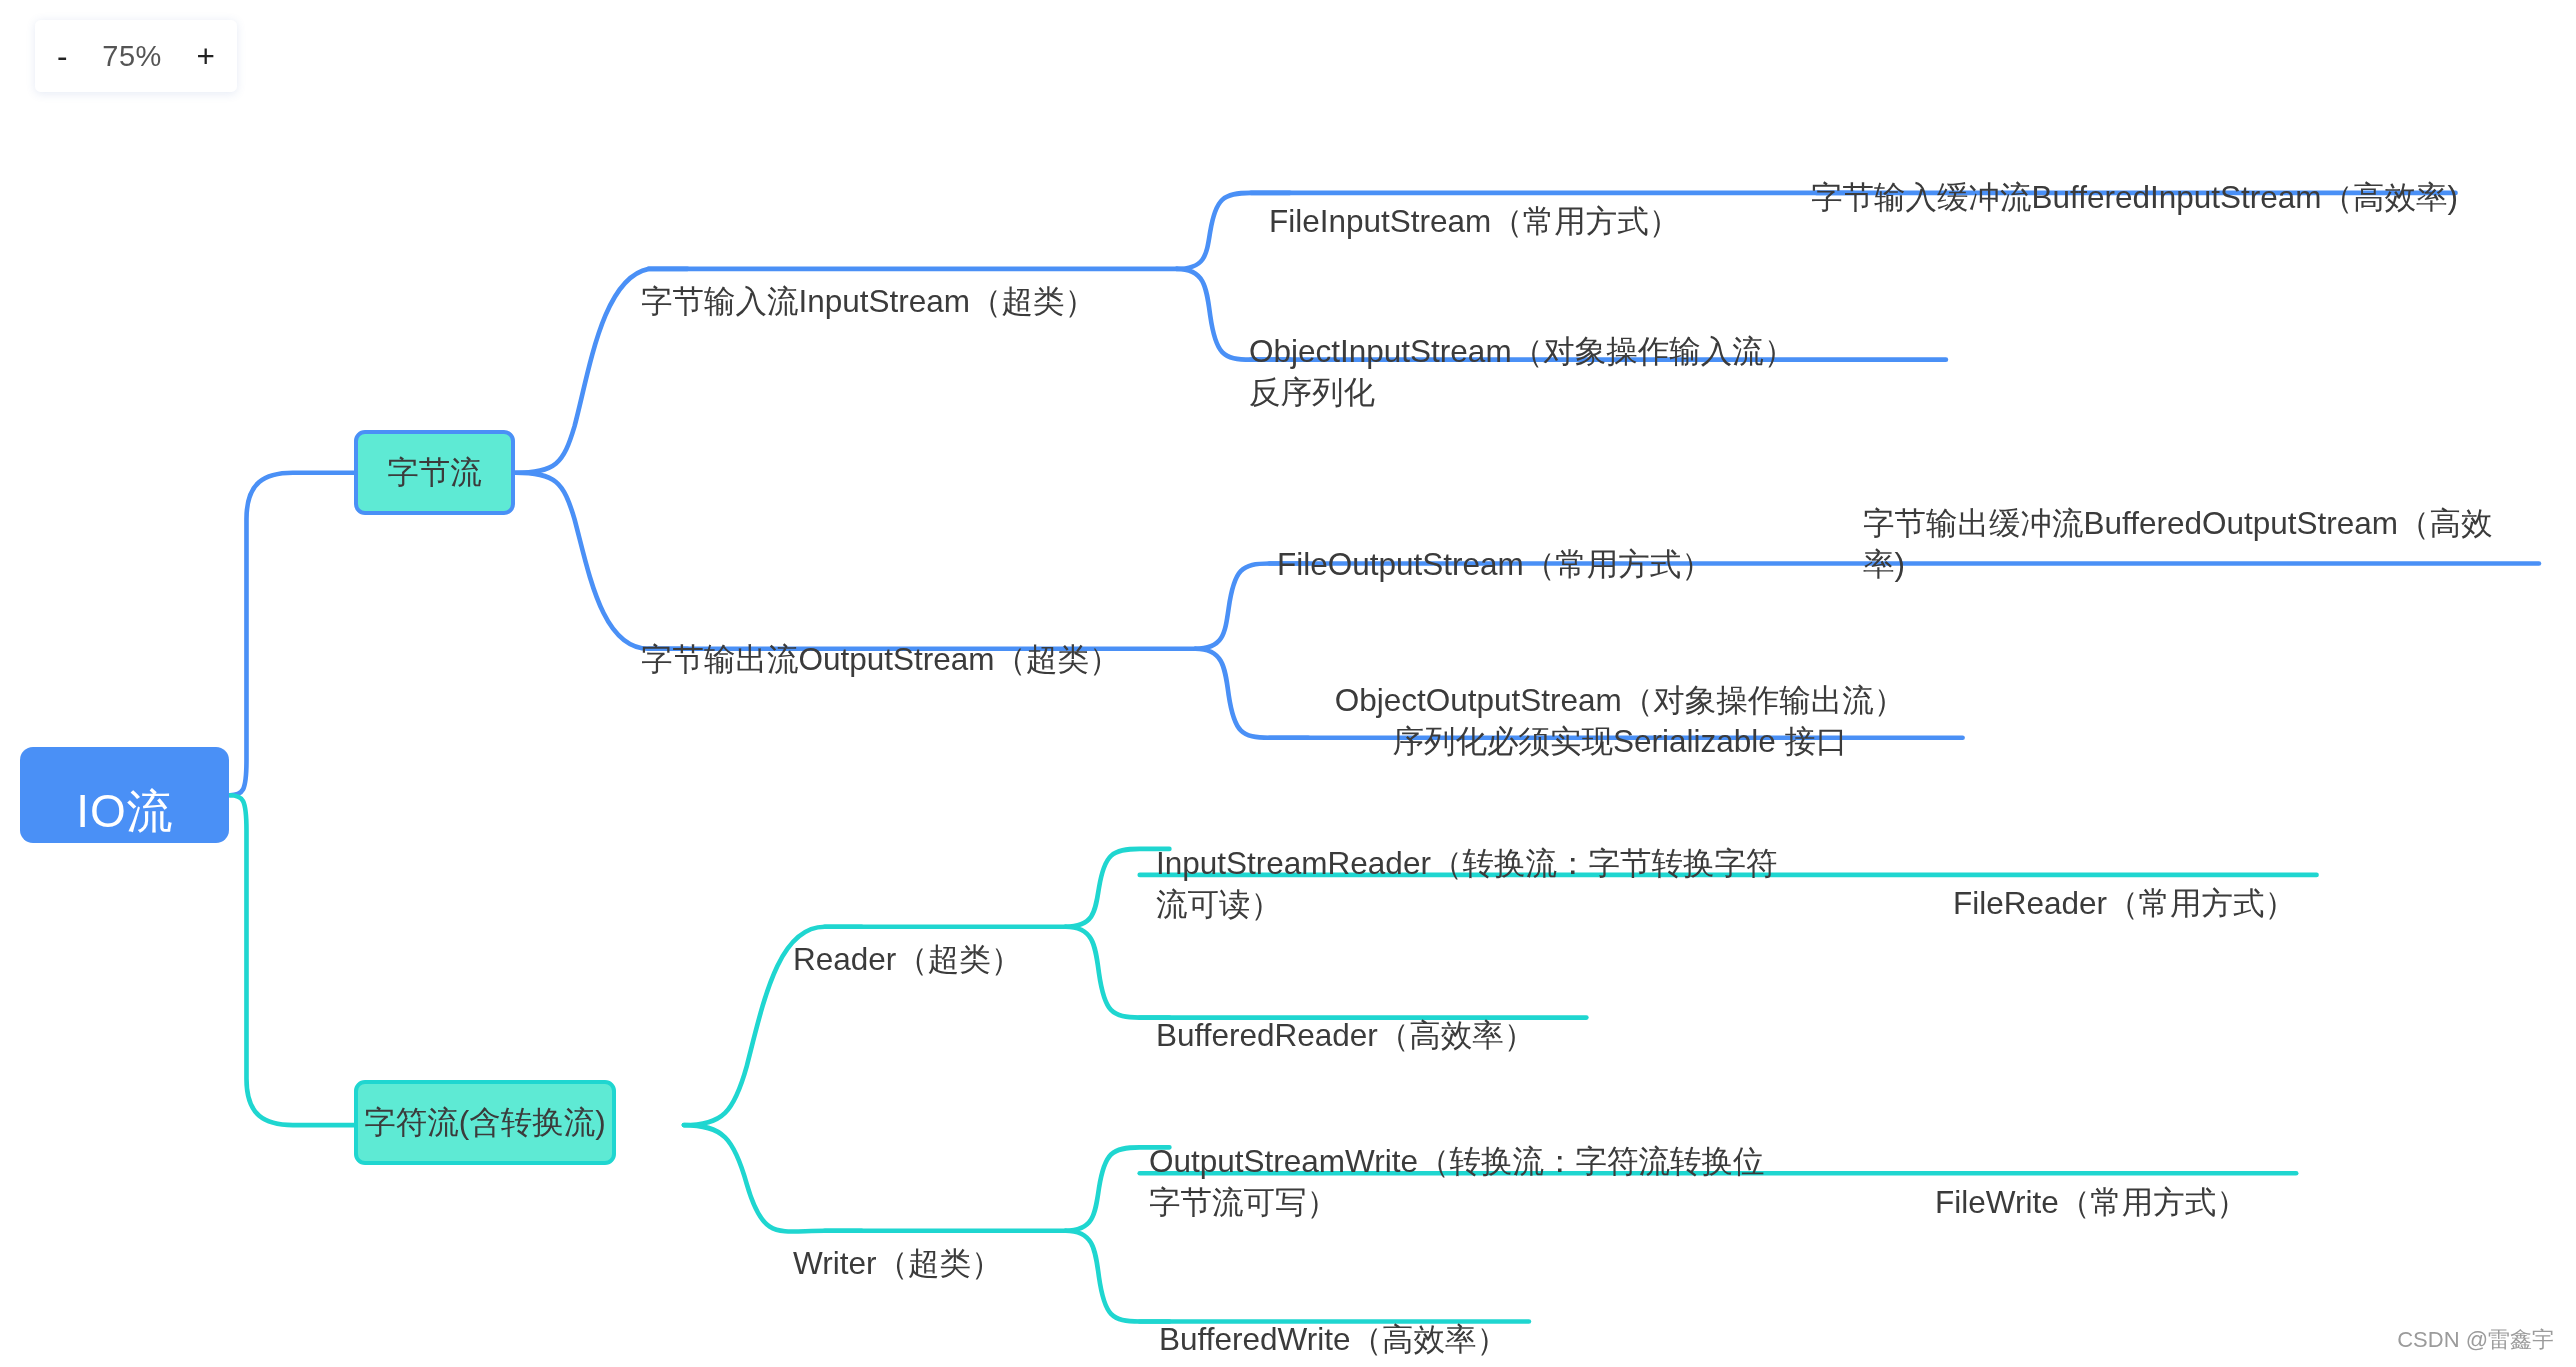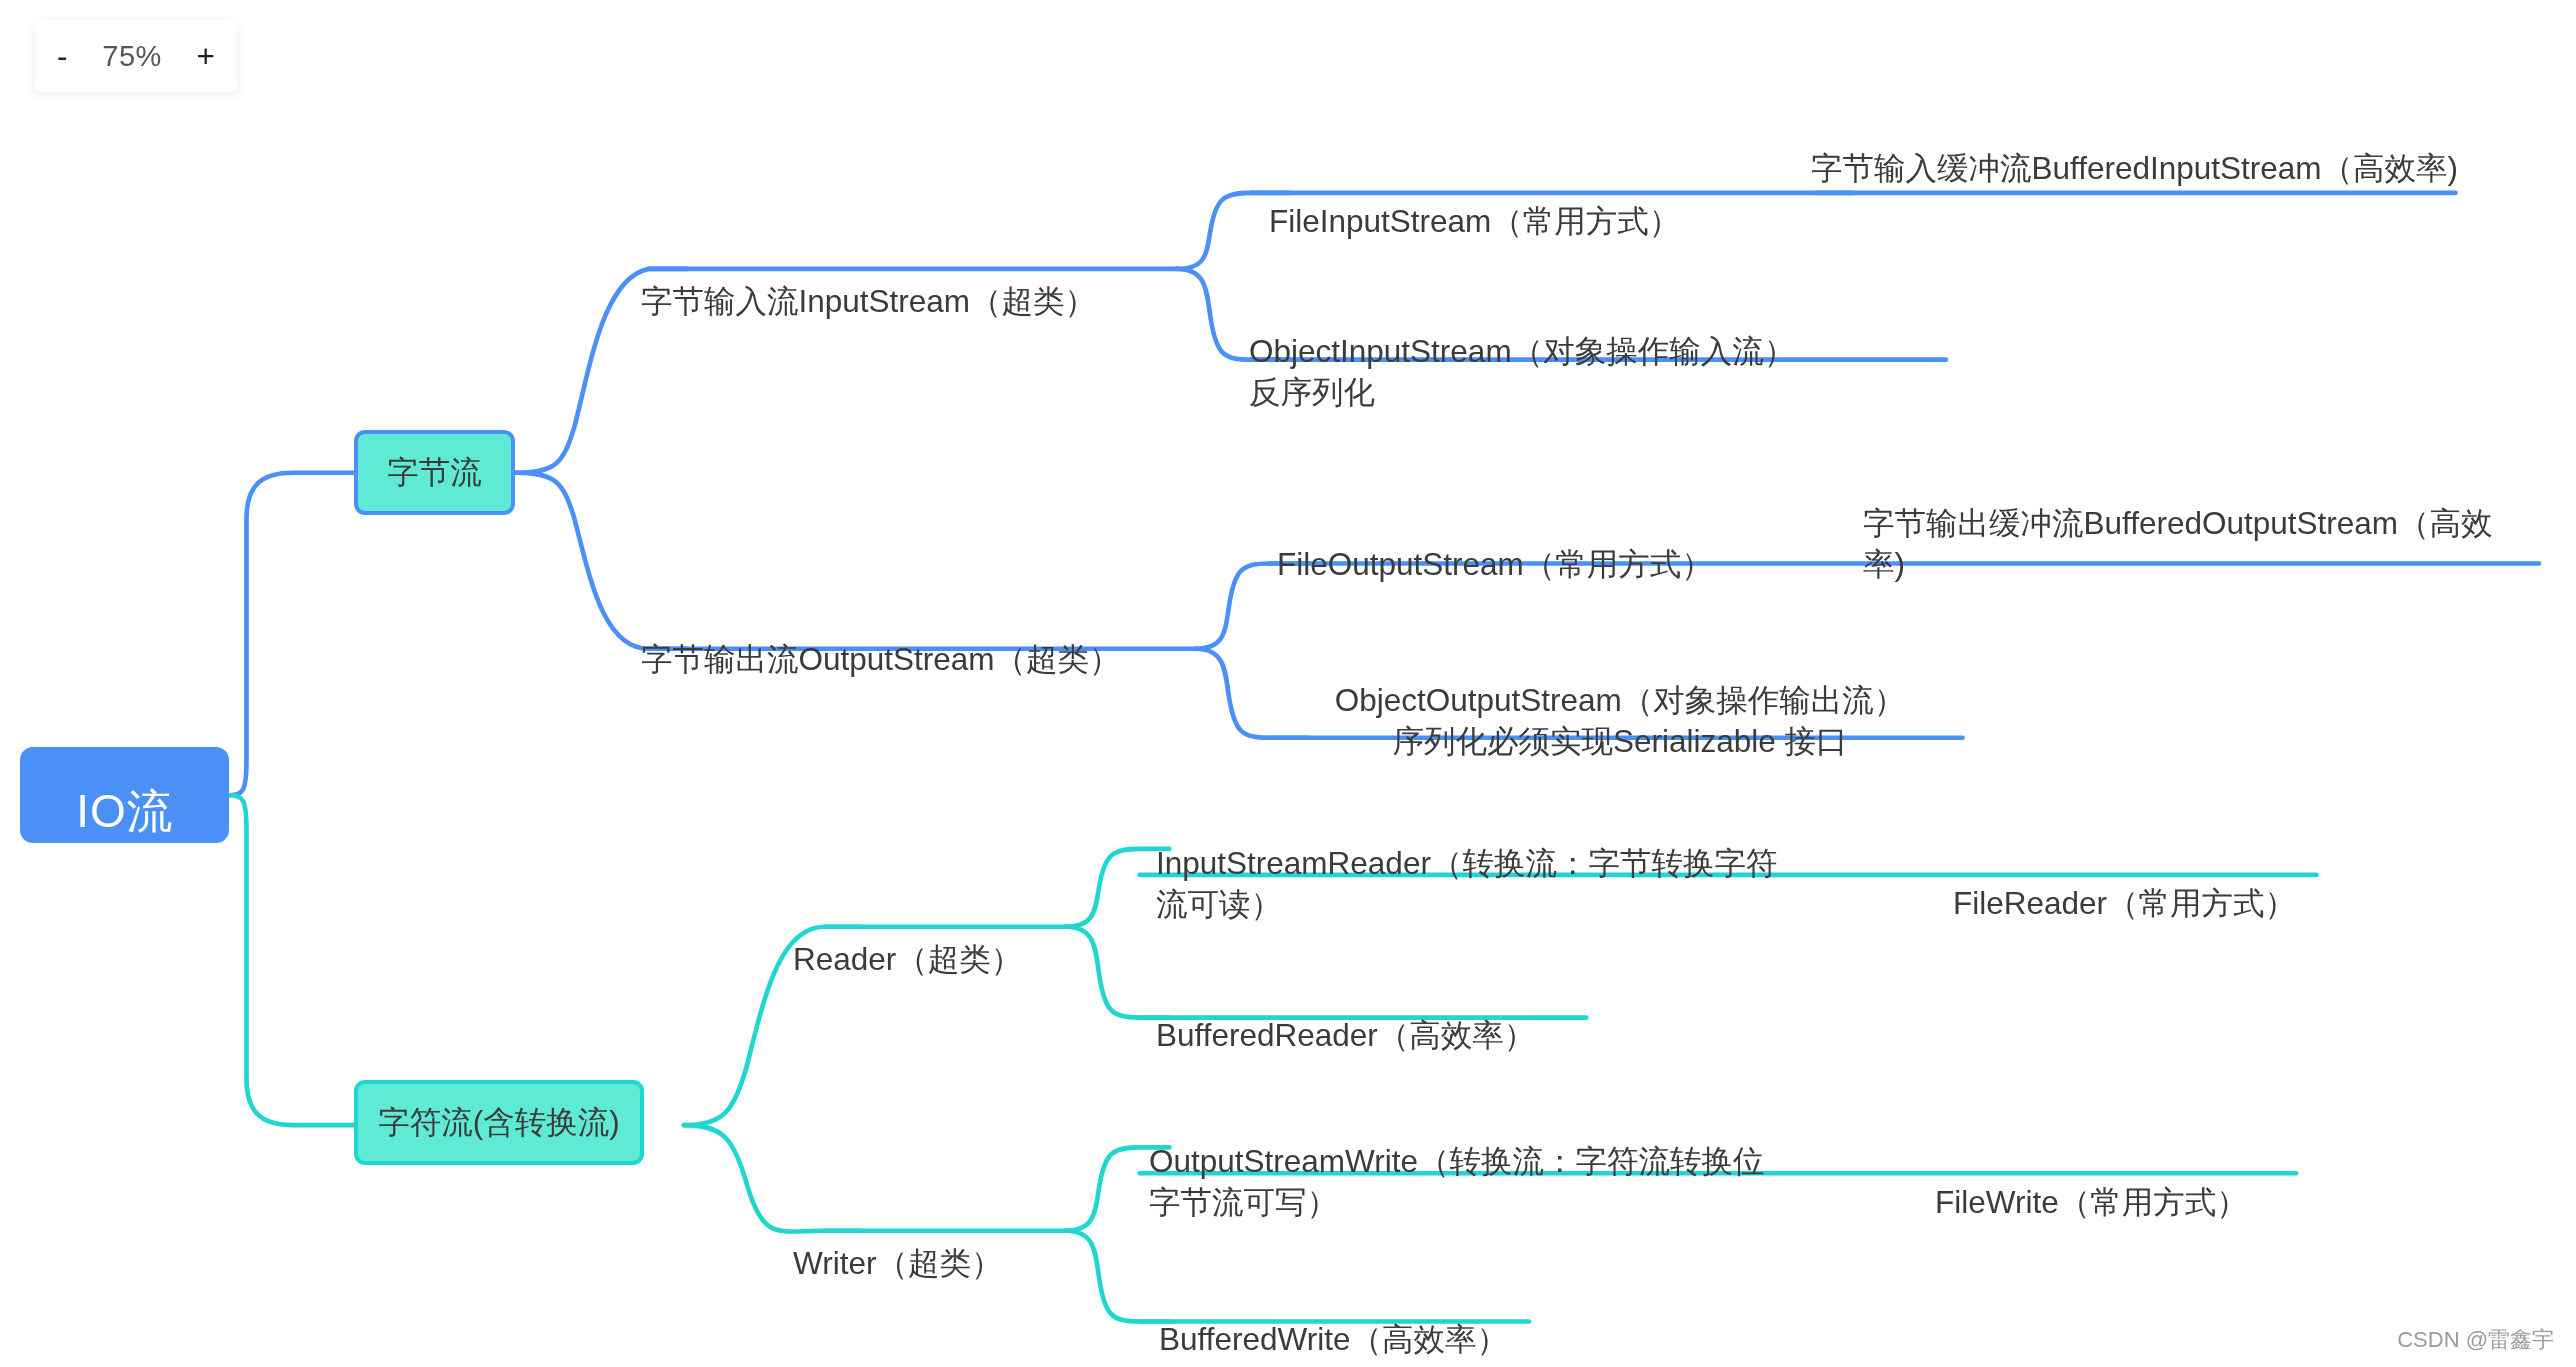--- a/index.html
+++ b/index.html
@@ -167,37 +167,37 @@
 </svg>
 
 <div class="node root-node" style="left:20.4px; top:747px; width:209px; height:96px;">
   <span>IO流</span>
 </div>
 
 <div class="node box-node" style="left:354px; top:430px; width:161px; height:85px;">
   <span>字节流</span>
 </div>
 
-<div class="node box-node teal" style="left:354px; top:1080px; width:290px; height:85px;justify-content:center;">
+<div class="node box-node teal" style="left:354px; top:1080px; width:262px; height:85px;justify-content:center;">
   <span>字符流(含转换流)</span>
 </div>
 
 <div class="node text-node" style="left:641px; top:239px;">
   <span>字节输入流InputStream（超类）</span>
 </div>
 
 <div class="node text-node" style="left:641px; top:597px;">
   <span>字节输出流OutputStream（超类）</span>
 </div>
 
 <div class="node text-node" style="left:1249px; top:159px;margin-left:20px;">
   <span>FileInputStream（常用方式）</span>
 </div>
 
-<div class="node text-node" style="left:1811px; top:106px; width:649px;">
+<div class="node text-node" style="left:1811px; top:135px; width:649px;">
   <span>字节输入缓冲流BufferedInputStream（高效率)</span>
 </div>
 
 <div class="node text-node" style="left:1249px; top:289px; width:667px;">
   <span>ObjectInputStream（对象操作输入流）
 反序列化</span>
 </div>
 
 <div class="node text-node" style="left:1277px; top:502px;">
   <span>FileOutputStream（常用方式）</span>

